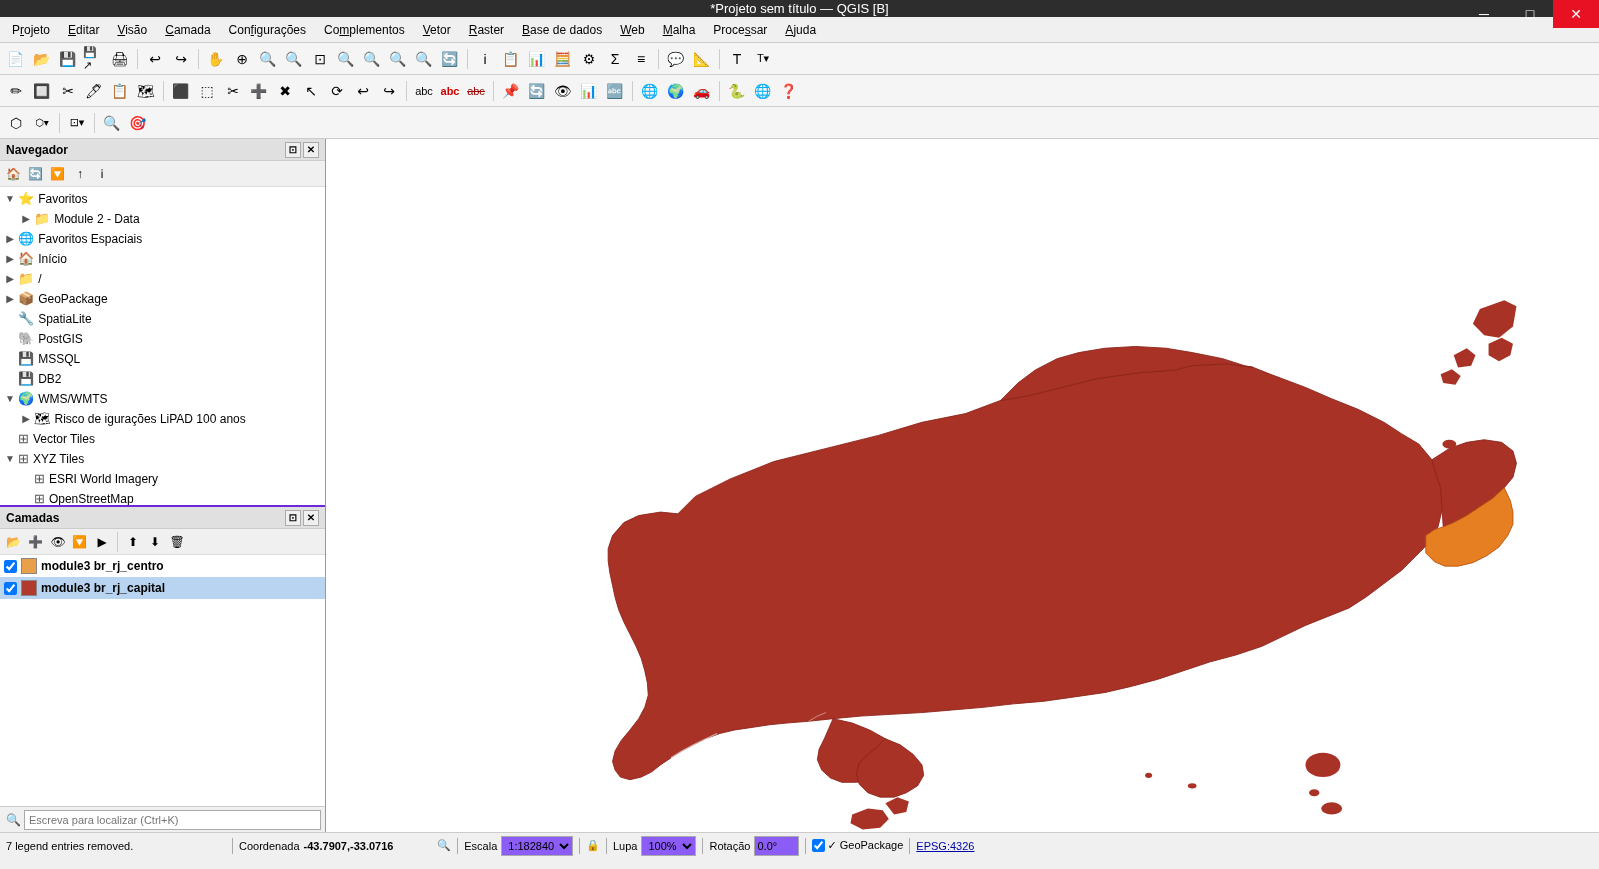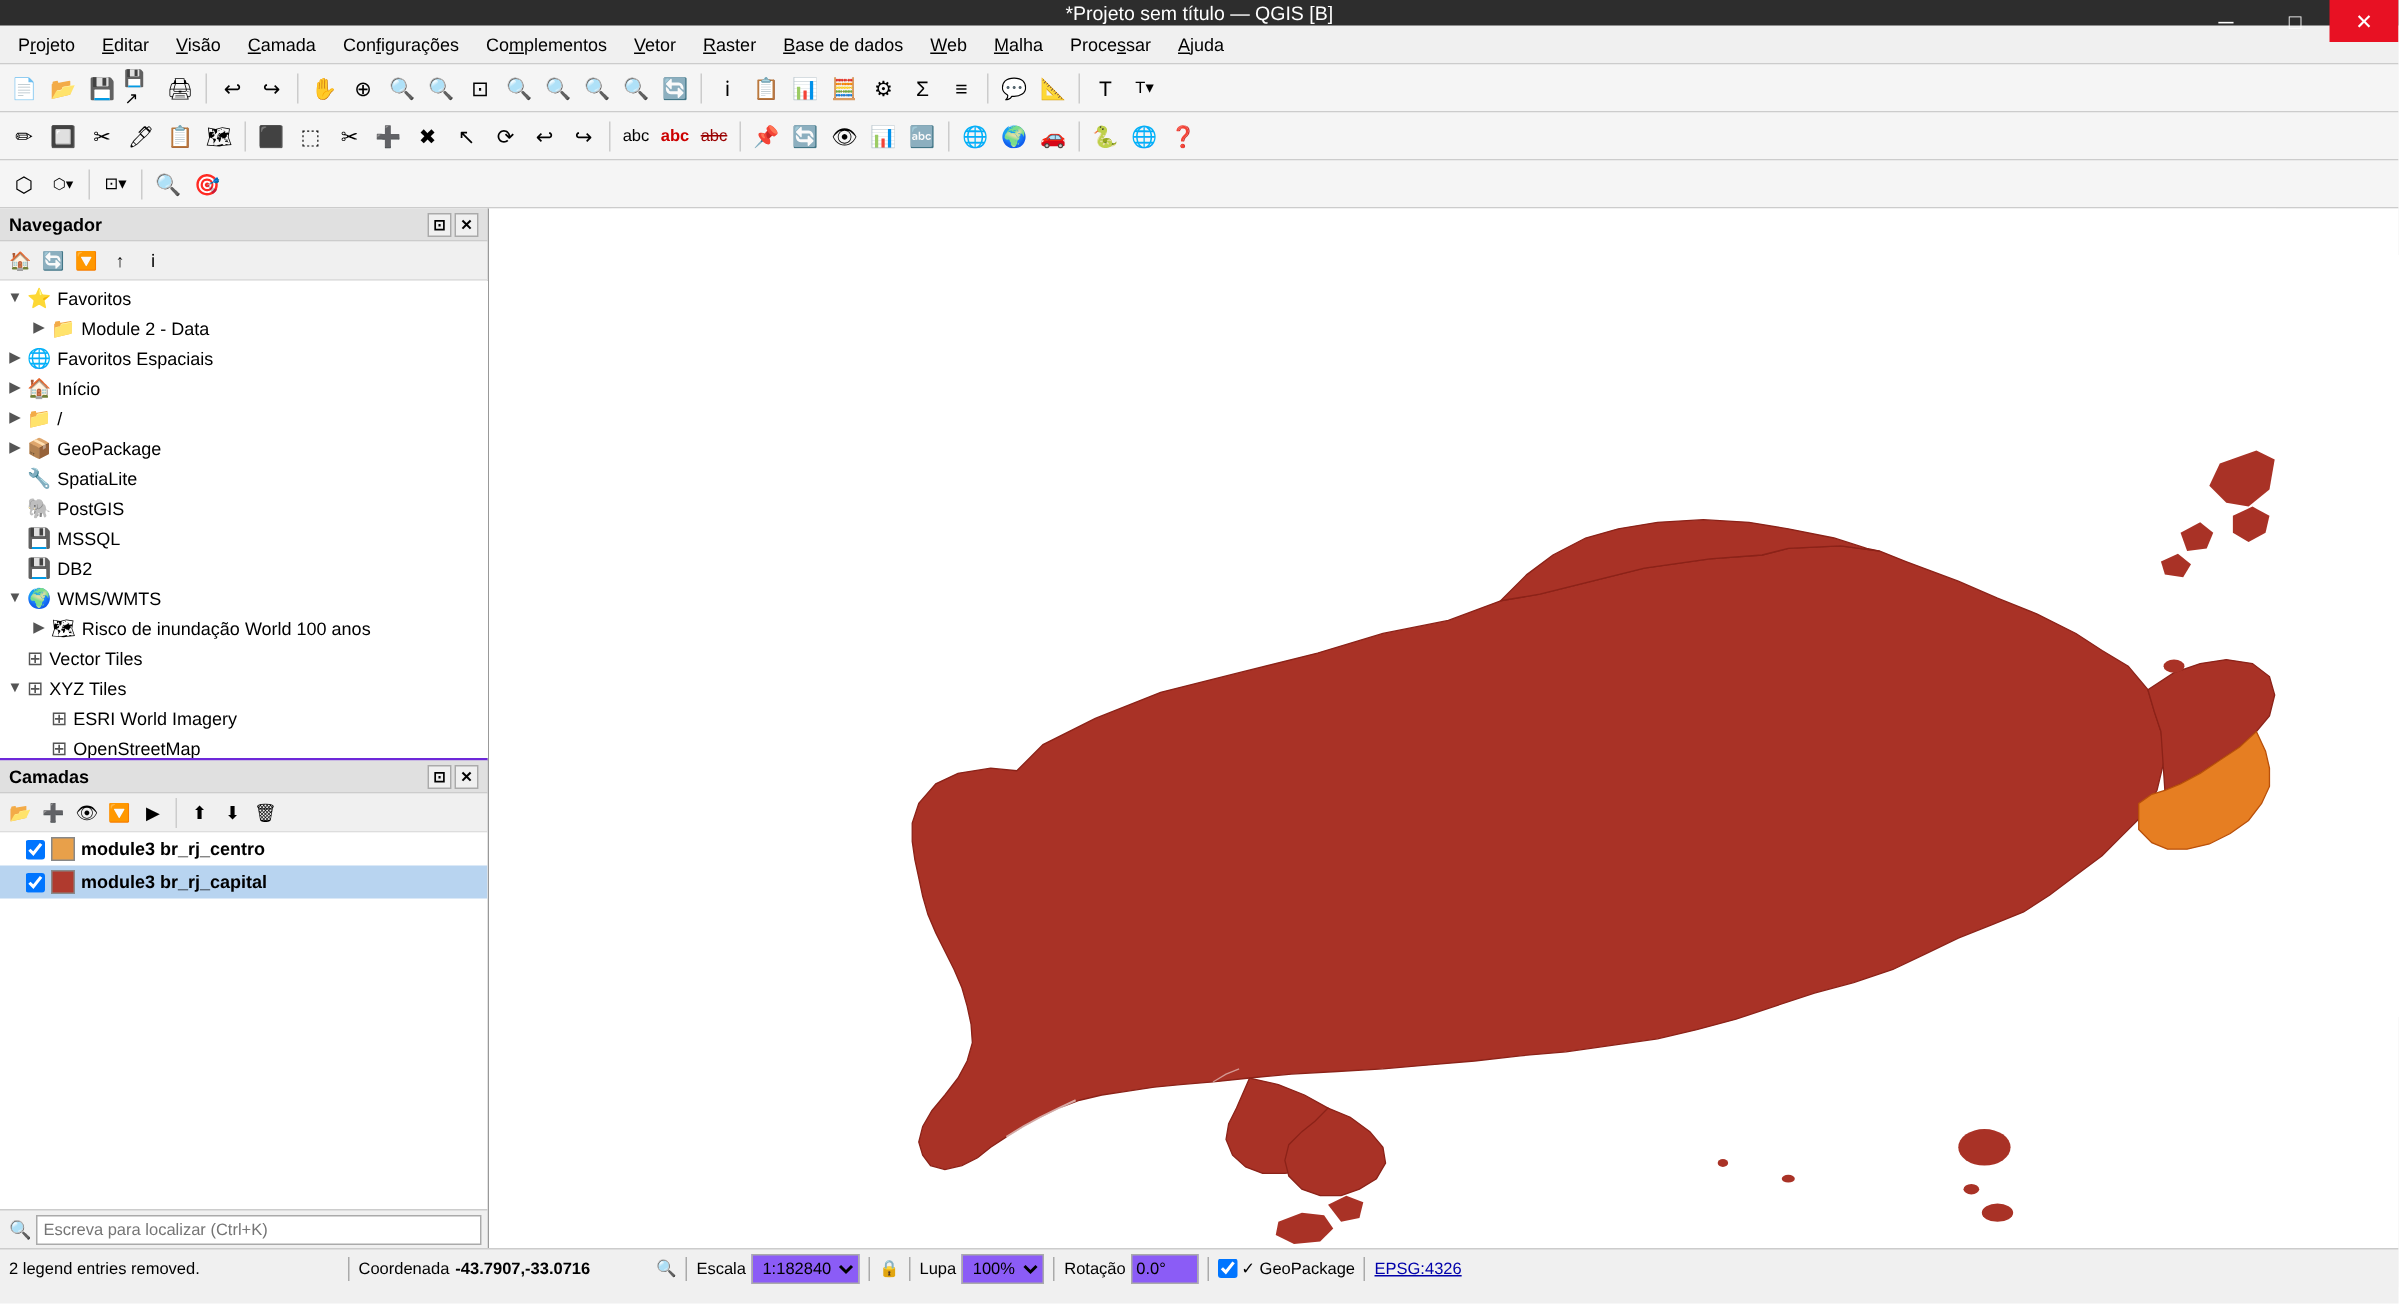--- a/index.html
+++ b/index.html
@@ -198,21 +198,21 @@
       border-bottom: 1px solid #ddd;
     }
     #layers-list {
       flex: 1;
       overflow-y: auto;
       background: #fff;
     }
     .layer-item {
       display: flex;
       align-items: center;
-      padding: 2px 17px;
+      padding: 2px 4px;
       cursor: pointer;
       min-height: 22px;
     }
     .layer-item.selected { background: #b8d4f0; }
     .layer-checkbox { margin-right: 4px; }
     .layer-swatch {
       width: 16px;
       height: 16px;
       margin-right: 4px;
       border: 1px solid #888;
@@ -501,21 +501,21 @@
 
         <div class="tree-item">
           <span class="tree-arrow">▼</span>
           <span class="tree-icon">🌍</span>
           <span class="tree-label">WMS/WMTS</span>
         </div>
 
         <div class="tree-item" style="padding-left:18px">
           <span class="tree-arrow">▶</span>
           <span class="tree-icon">🗺</span>
-          <span class="tree-label">Risco de inundação World 100 anos</span>
+          <span class="tree-label">Risco de igurações LiPAD 100 anos</span>
         </div>
 
         <div class="tree-item">
           <span class="tree-arrow" style="visibility:hidden">▶</span>
           <span class="tree-icon" style="color:#555">⊞</span>
           <span class="tree-label">Vector Tiles</span>
         </div>
 
         <div class="tree-item">
           <span class="tree-arrow">▼</span>
@@ -800,21 +800,21 @@
         Z
       " fill="#E67E22" stroke="#B9500A" stroke-width="1"></path>
 
       <path d="M 302 710 L 315 702 L 328 695 L 342 688 L 355 682" stroke="white" stroke-width="1.5" fill="none" opacity="0.6"></path>
       <path d="M 460 668 L 470 662 L 480 658" stroke="white" stroke-width="1" fill="none" opacity="0.5"></path>
     </svg>
   </div>
 </div>
 
 <div id="statusbar">
-  <span class="status-msg">2 legend entries removed.</span>
+  <span class="status-msg">7 legend entries removed.</span>
   <div class="status-sep"></div>
   <div class="status-field">
     <span>Coordenada</span>
     <span style="font-weight:bold; min-width:130px">-43.7907,-33.0716</span>
     <span>🔍</span>
   </div>
   <div class="status-sep"></div>
   <div class="status-field">
     <span>Escala</span>
     <select class="status-select">

